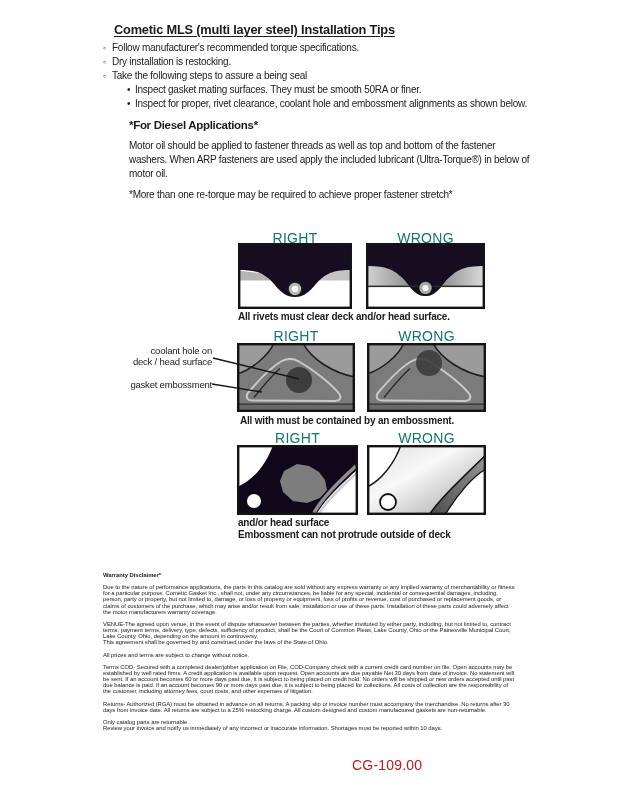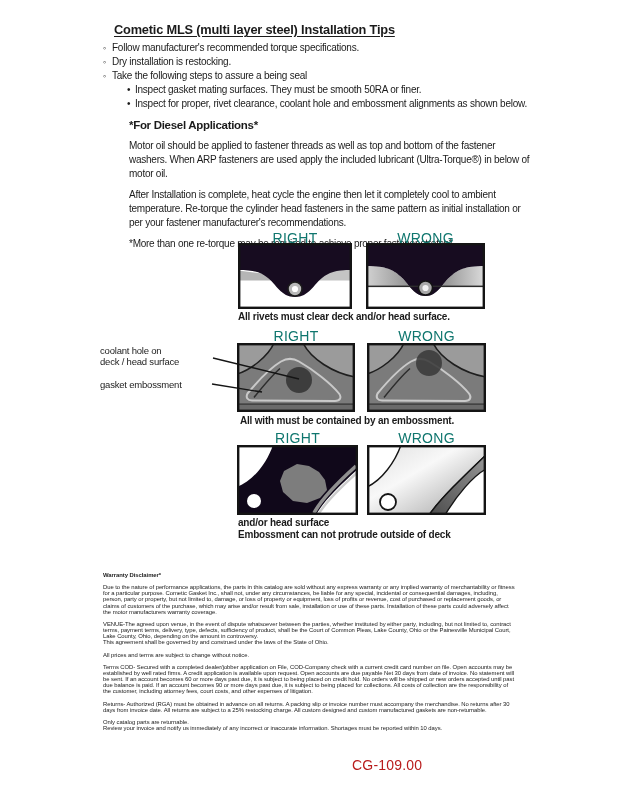--- a/index.html
+++ b/index.html
@@ -26,21 +26,21 @@
   
   #diesel { left:113px; top:118px; width:402px; font-size:10px; line-height:14px; letter-spacing:-0.25px;margin-left:16px; }
   #diesel h2 { font-size:11.5px; letter-spacing:-0.3px; margin-bottom:5px; }
   #diesel p { margin-top:7px; }
 
   
   .rw-label { font-size:14px; color:#0f766e; letter-spacing:0.3px; text-align:center; }
   .caption { font-size:10px; font-weight:bold; letter-spacing:-0.2px; line-height:12px; }
   .dbox { background:#fff; }
   .dbox svg { display:block; width:100%; height:100%; }
-  .ptr-label { font-size:9.5px; letter-spacing:-0.2px; line-height:11px; text-align:left; }
+  .ptr-label { font-size:9.5px; letter-spacing:-0.2px; line-height:11px; text-align:right; }
 
   
   #legal { left:103px; top:572px; width:414px; font-size:5.9px; line-height:6.15px; letter-spacing:-0.05px; color:#222; }
   #legal .lg-head { font-weight:bold; }
   #legal p.gap { margin-top:6px; }
 
   #page-number { left:352px; top:757px; font-size:14px; letter-spacing:0.2px; color:#b91c1c; }
 </style>
 </head>
 <body>
@@ -68,21 +68,20 @@
     </div>
     <div class="brow sub">
       <span class="bmark">•</span>
       <span>Inspect for proper, rivet clearance, coolant hole and embossment alignments as shown below.</span>
     </div>
   </div>
 
   <div class="abs" id="diesel">
     <h2>*For Diesel Applications*</h2>
     <p>Motor oil should be applied to fastener threads as well as top and bottom of the fastener washers. When ARP fasteners are used apply the included lubricant (Ultra-Torque®) in below of motor oil.</p>
-    <p>After Installation is complete, heat cycle the engine then let it completely cool to ambient temperature. Re-torque the cylinder head fasteners in the same pattern as initial installation or per your fastener manufacturer's recommendations.</p>
     <p>*More than one re-torque may be required to achieve proper fastener stretch*</p>
   </div>
 
   <div class="abs rw-label" style="left:238px; top:230px; width:114px;">RIGHT</div>
   <div class="abs rw-label" style="left:366px; top:230px; width:119px;">WRONG</div>
 
   <div class="abs dbox" style="left:238px; top:243px; width:114px; height:66px;">
     <svg viewBox="0 0 114 66" preserveAspectRatio="none">
       <rect width="114" height="66" fill="#ffffff"></rect>
       <polygon points="0,27.5 46,33 46,37.5 0,37.5" fill="#b5b5b5"></polygon>

